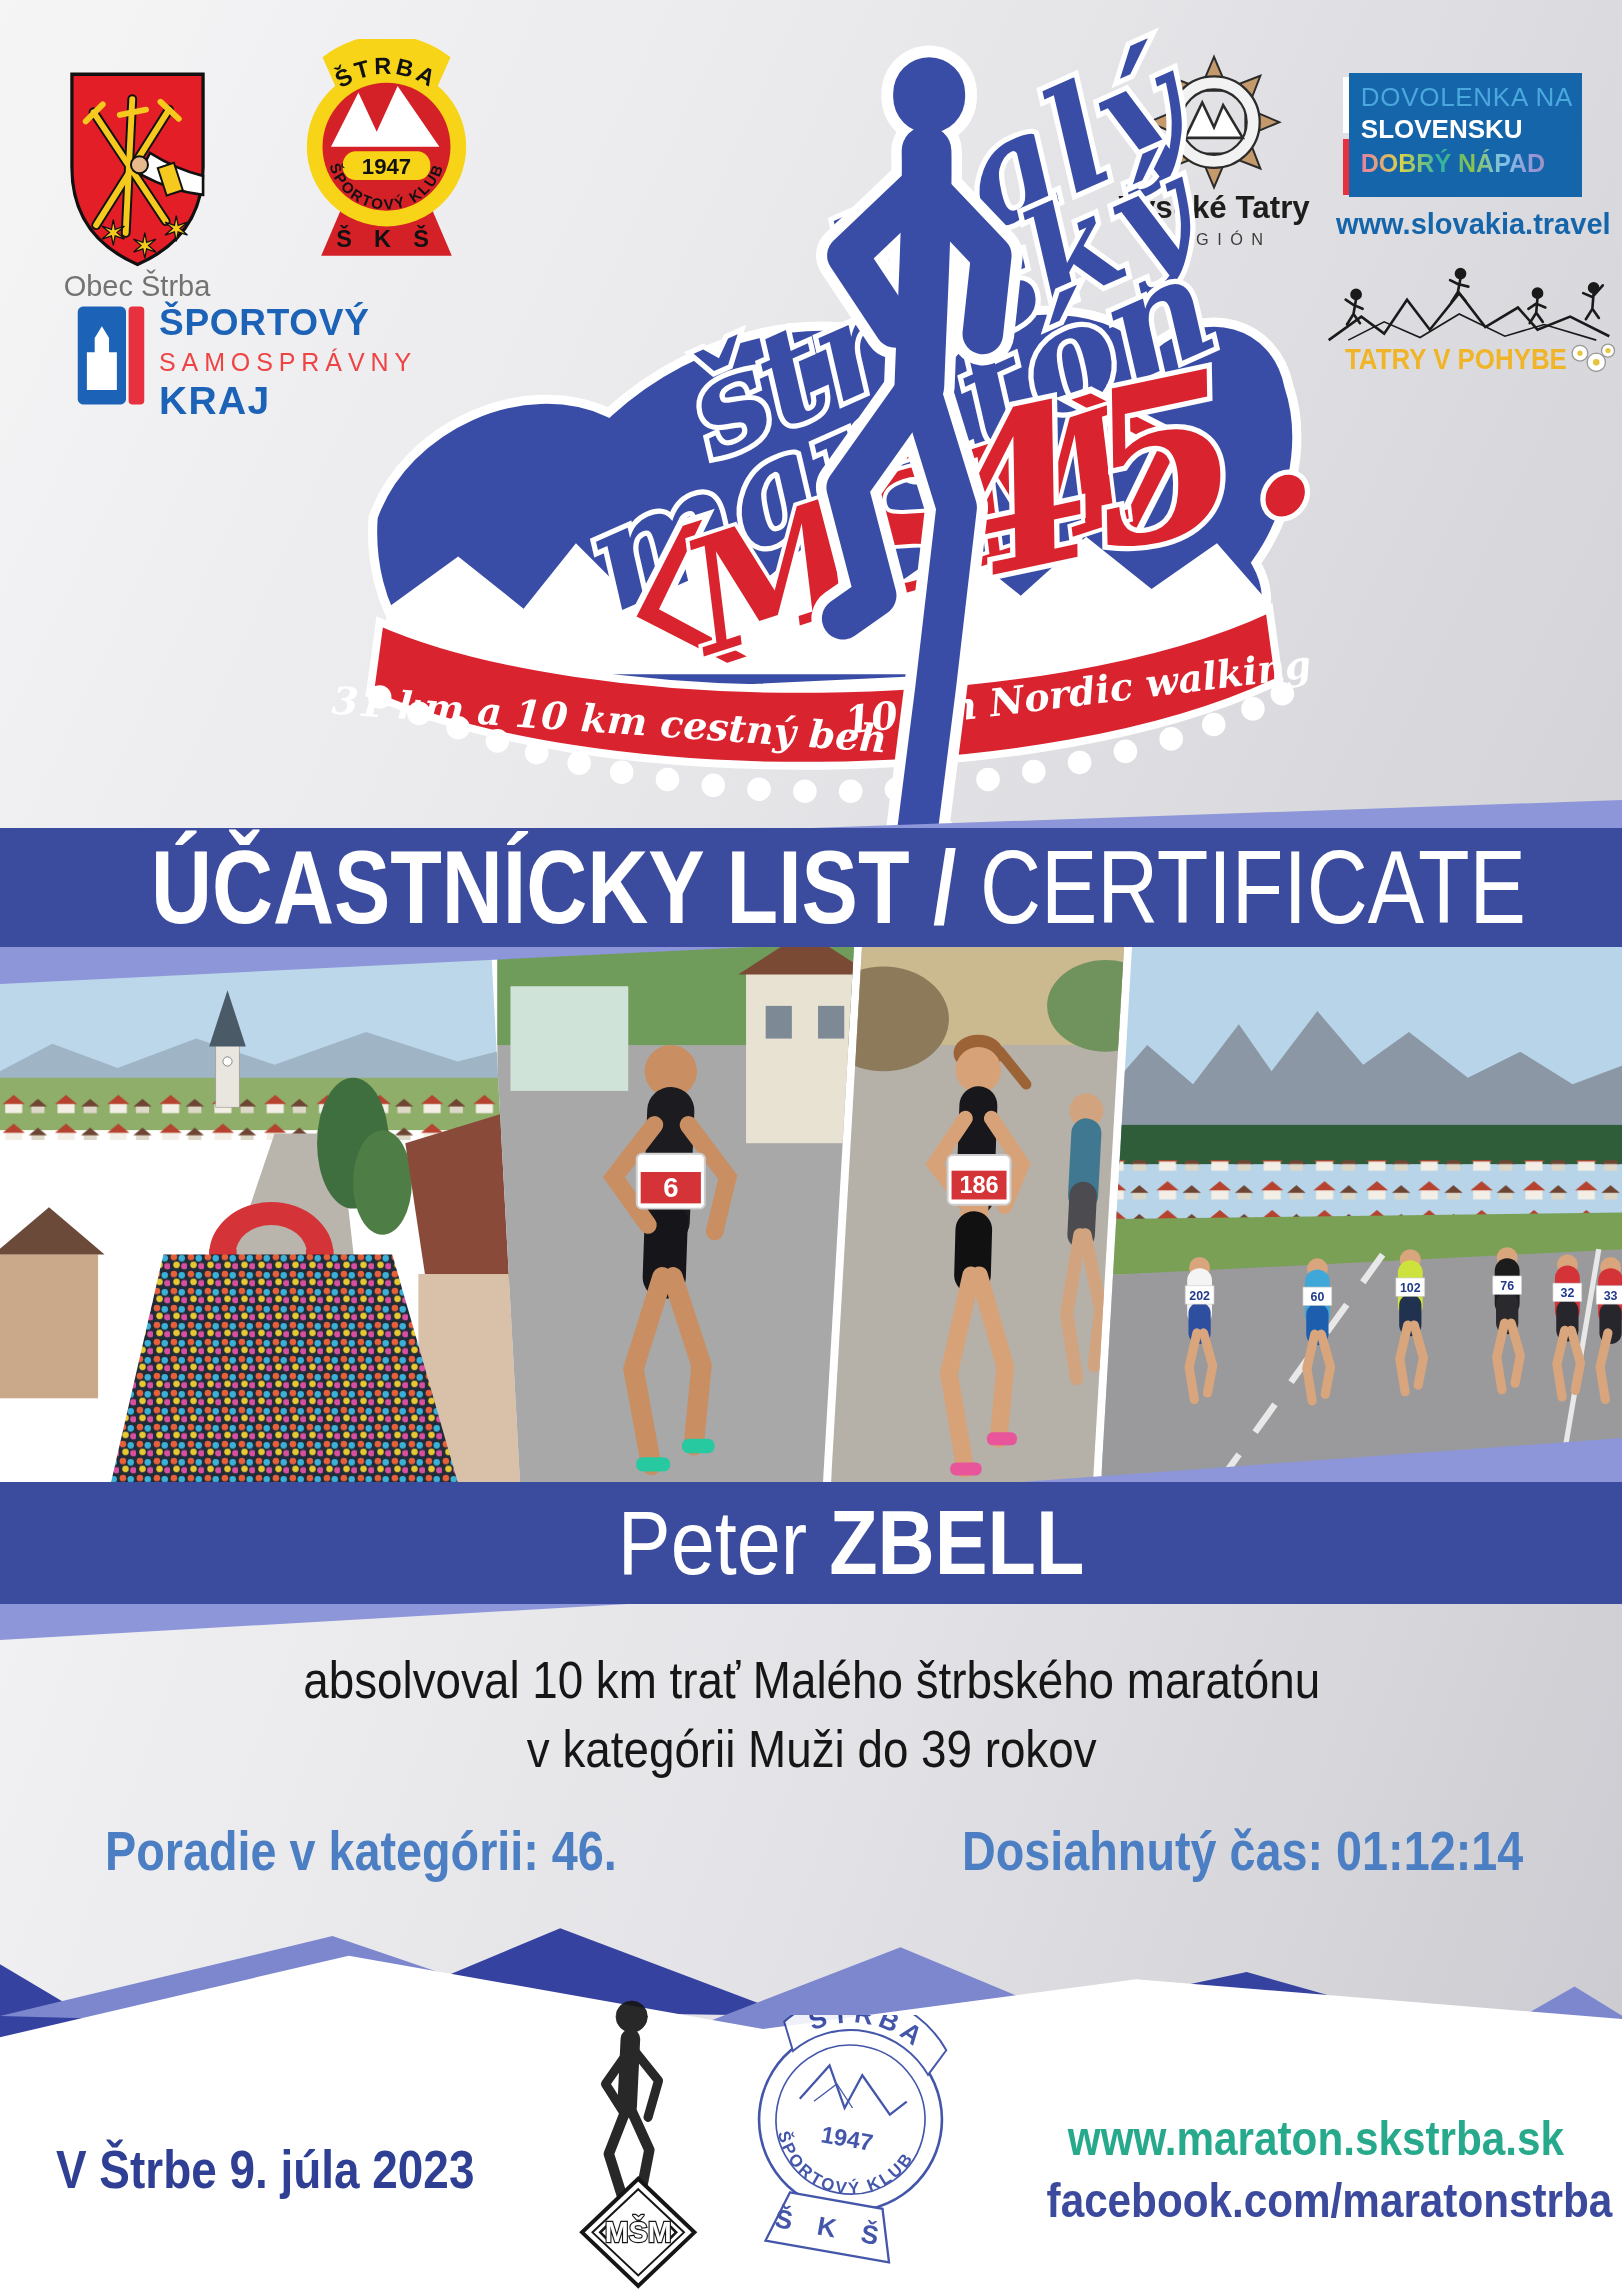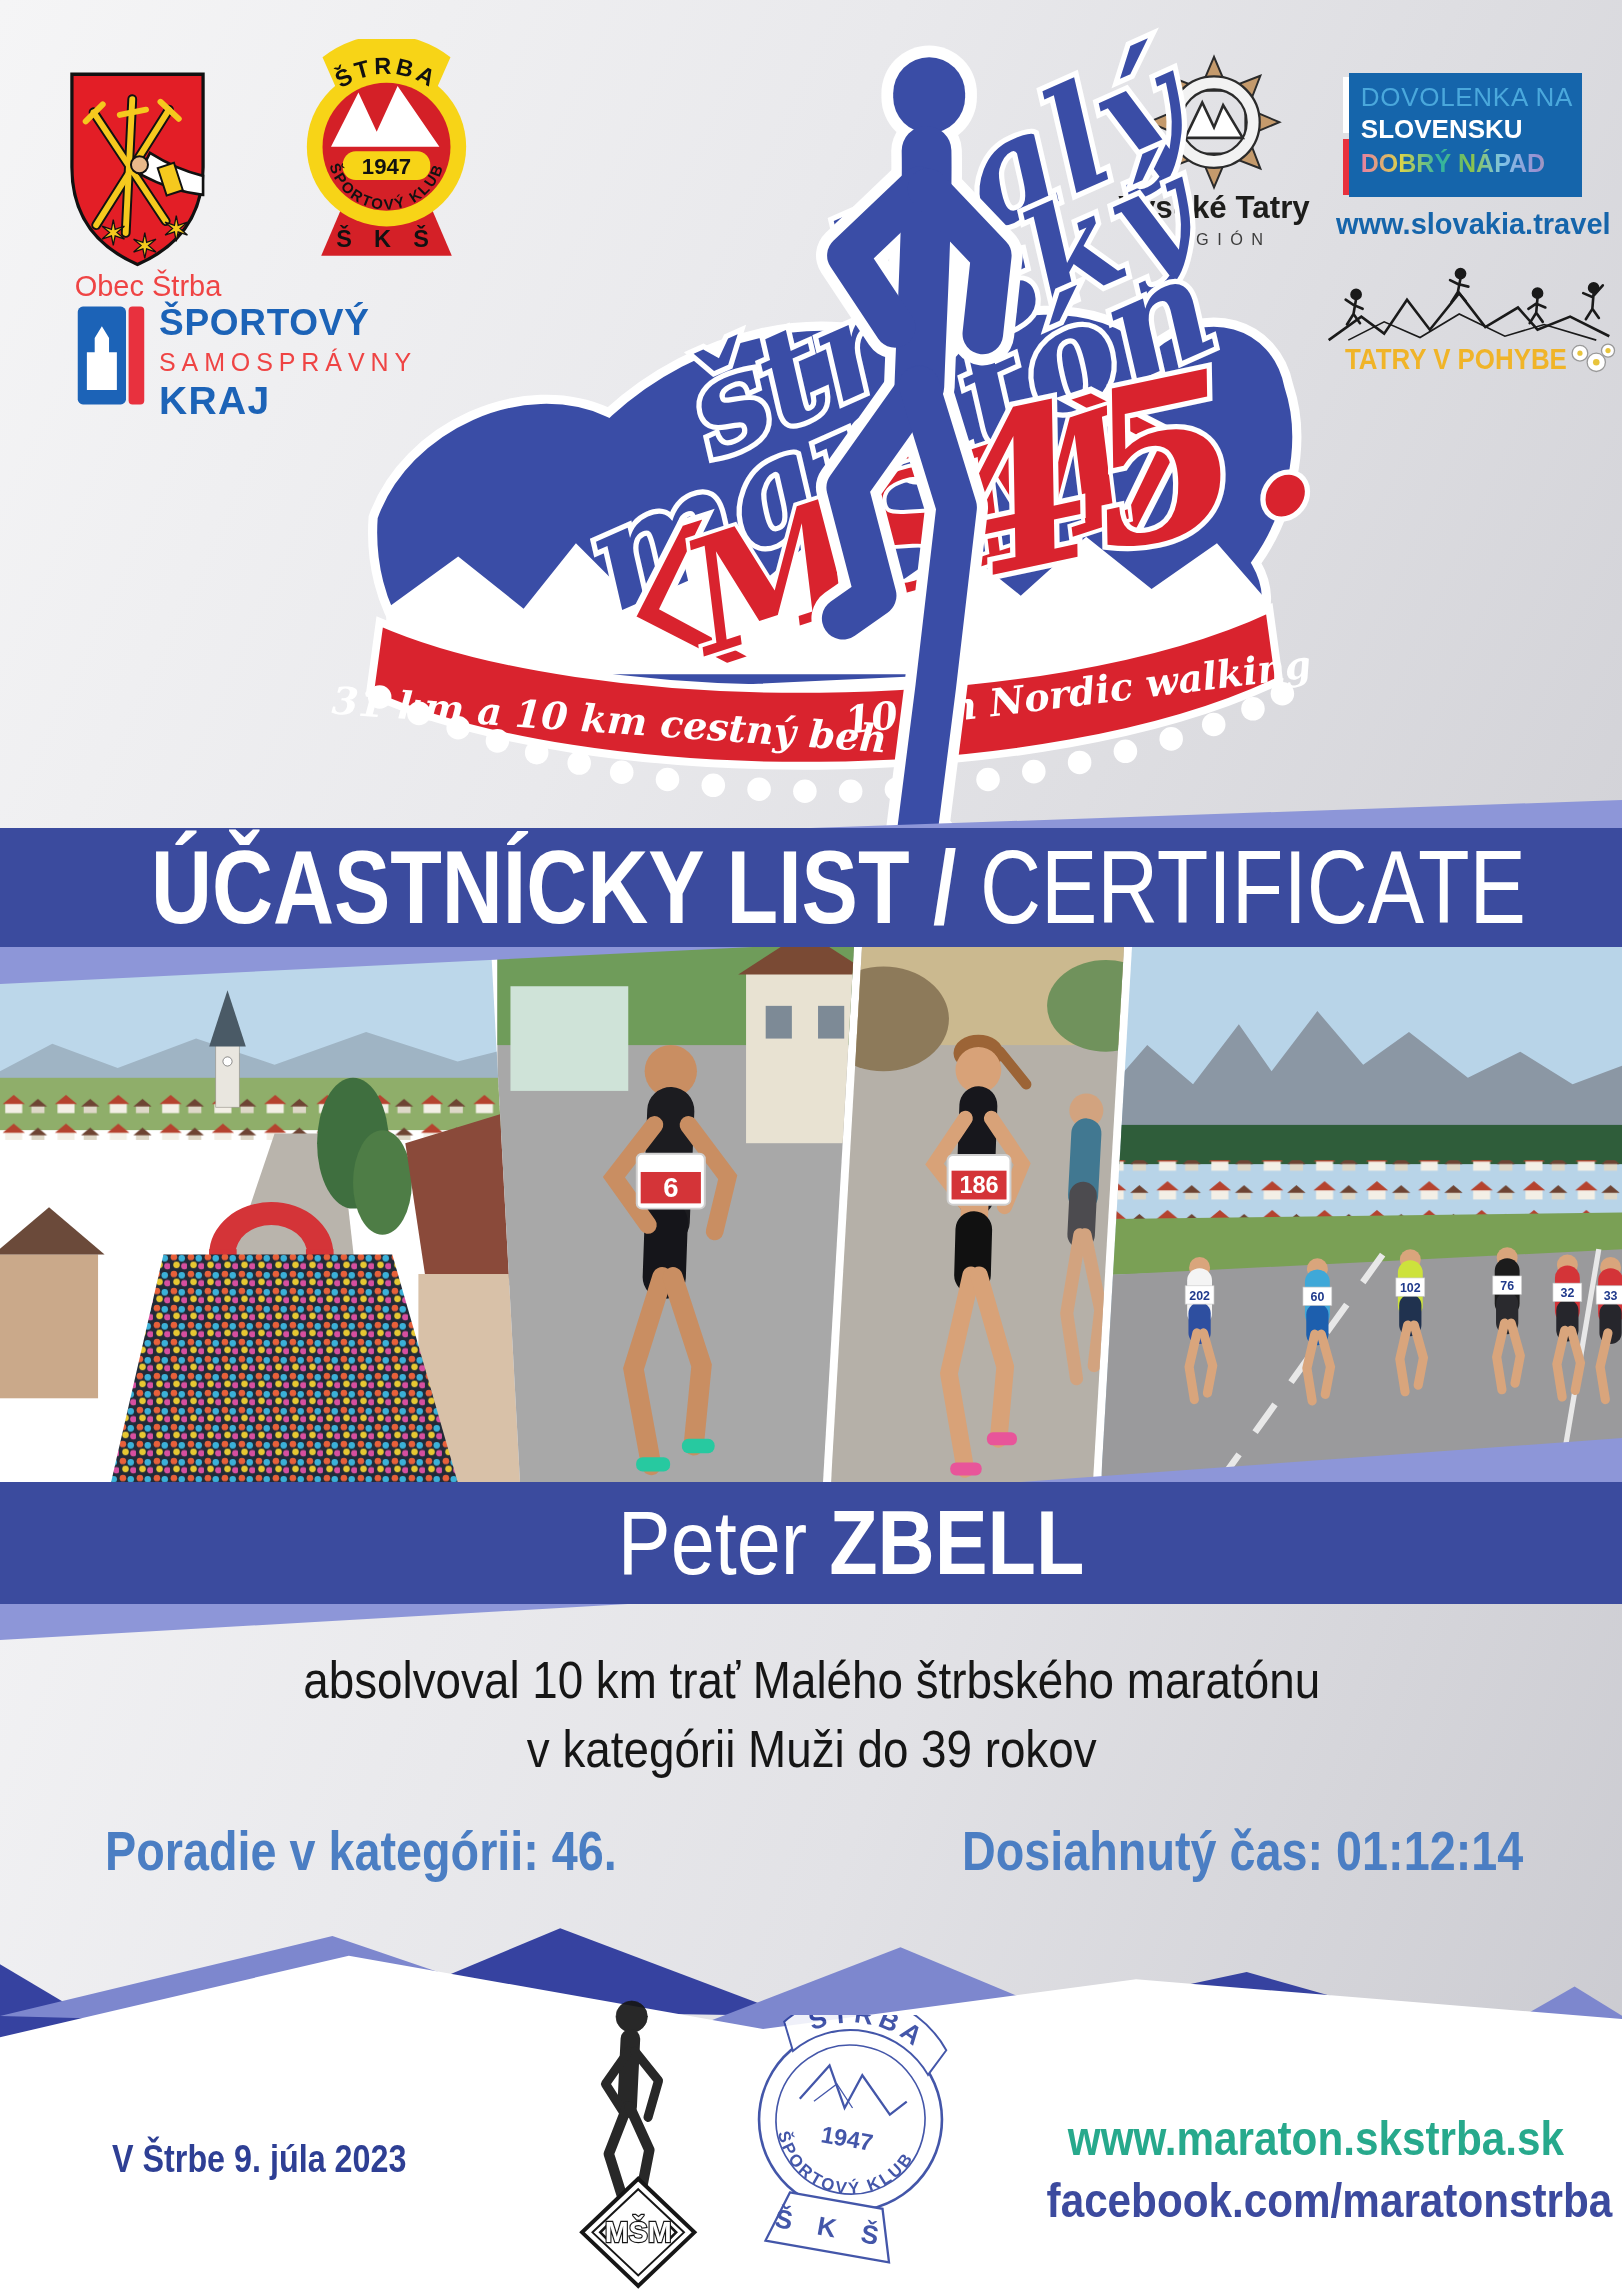--- a/index.html
+++ b/index.html
@@ -19,40 +19,40 @@
   .cxl{display:inline-block;transform:scaleX(.85);transform-origin:left center;white-space:nowrap;}
   .title-banner{top:828px;height:146px;line-height:119px;text-align:center;font-size:103px;}
   .title-banner b{font-weight:700;}
   .title-banner .lt{font-weight:400;}
   .name-banner{top:1482px;height:122px;line-height:122px;text-align:center;font-size:90px;padding-left:40px;}
   .name-banner .fn{font-weight:400;}
   .name-banner .ln{font-weight:700;}
   .statement{left:0;top:1646px;width:1623px;text-align:center;color:#161616;
     font-size:52px;line-height:1.33;}
   .result{color:#4b7ec3;font-weight:700;font-size:55px;}
-  .obec-label{left:50px;top:270px;width:196px;text-align:center;font-size:29px;color:#ef4444;}
+  .obec-label{left:39px;top:270px;width:196px;text-align:center;font-size:29px;color:#737373;}
   .psk-text{left:159px;top:302px;color:#1c63b7;}
   .psk-l1{font-size:37px;font-weight:700;letter-spacing:0.7px;}
   .psk-l2{font-size:25px;color:#ef4444;letter-spacing:5.9px;margin-top:3.9px;}
   .psk-l3{font-size:39px;font-weight:700;letter-spacing:1.3px;margin-top:2.6px;}
   .dovolenka{left:1349px;top:73px;width:233px;height:124px;background:#1565ab;
     padding:9.2px 0 0 11.8px;box-sizing:border-box;}
   .dv1{color:#4aa8dc;font-size:26px;font-weight:400;letter-spacing:0.7px;}
   .dv2{color:#fff;font-size:26px;font-weight:700;margin-top:1.3px;}
   .dv3{font-size:25px;font-weight:700;margin-top:3.9px;
     background:linear-gradient(90deg,#e77fa2 0%,#d9d34a 18%,#2fb3a2 36%,#8bc34a 50%,#7fc3e8 64%,#9a8fd0 80%,#c7d34a 100%);
     -webkit-background-clip:text;background-clip:text;color:transparent;}
   .dv-bar-w{left:1343px;top:77px;width:7.9px;height:56px;background:#fff;}
   .dv-bar-r{left:1343px;top:139px;width:7.9px;height:56px;background:#e8313e;}
   .dv-url{left:1328px;top:208px;width:275px;text-align:left;color:#1565ab;
     font-size:29px;font-weight:700;margin-left:8px;}
   .photo-strip{left:0;top:947px;width:1623px;height:535px;background:#fff;}
   .panel{position:absolute;top:0;left:0;width:1623px;height:535px;}
   .footer-date{left:56px;top:2138px;width:458px;text-align:center;
-    color:#2e3f94;font-weight:700;font-size:38px;}
+    color:#2e3f94;font-weight:700;font-size:54px;}
   .footer-urls{left:1008px;top:2111px;width:615px;text-align:center;}
   .url-web{color:#27a98c;font-size:48px;font-weight:700;}
   .url-fb{color:#3c4a9e;font-size:48px;font-weight:700;margin-top:6.5px;}
 </style>
 </head>
 <body>
 
 <div id="page">
 
   <div class="abs gray-top"></div>

